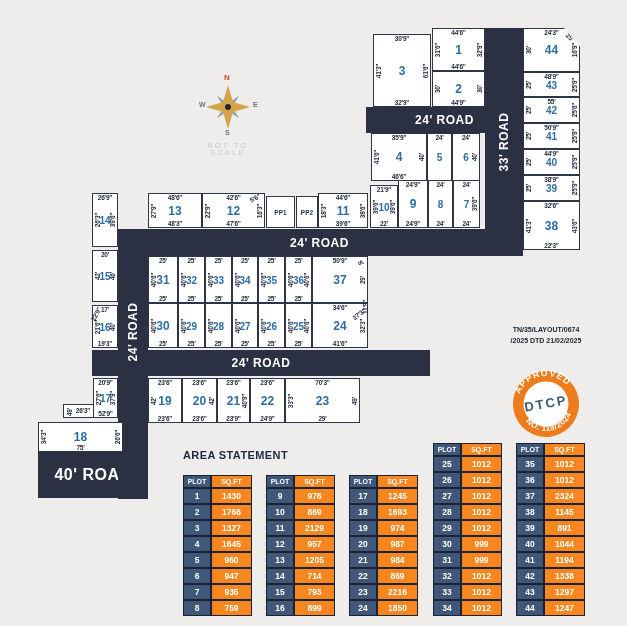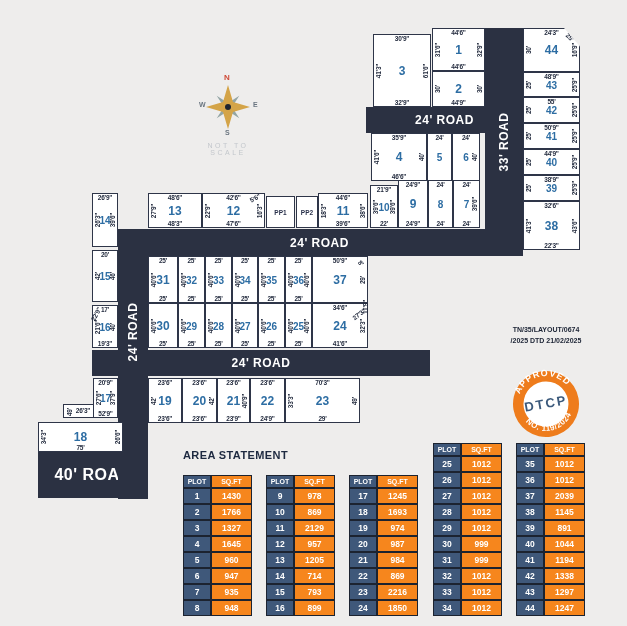--- a/index.html
+++ b/index.html
@@ -428,21 +428,21 @@
       <div class="arow">
         <div class="acell cplot">6</div>
         <div class="acell csqft">947</div>
       </div>
       <div class="arow">
         <div class="acell cplot">7</div>
         <div class="acell csqft">935</div>
       </div>
       <div class="arow">
         <div class="acell cplot">8</div>
-        <div class="acell csqft">948</div>
+        <div class="acell csqft">759</div>
       </div>
     </div>
     <div class="atable" style="left: 266px; top: 475px;">
       <div class="arow hdr">
         <div class="acell cplot">PLOT</div>
         <div class="acell csqft">SQ.FT</div>
       </div>
       <div class="arow">
         <div class="acell cplot">9</div>
         <div class="acell csqft">978</div>
@@ -568,21 +568,21 @@
       <div class="arow">
         <div class="acell cplot">35</div>
         <div class="acell csqft">1012</div>
       </div>
       <div class="arow">
         <div class="acell cplot">36</div>
         <div class="acell csqft">1012</div>
       </div>
       <div class="arow">
         <div class="acell cplot">37</div>
-        <div class="acell csqft">2039</div>
+        <div class="acell csqft">2324</div>
       </div>
       <div class="arow">
         <div class="acell cplot">38</div>
         <div class="acell csqft">1145</div>
       </div>
       <div class="arow">
         <div class="acell cplot">39</div>
         <div class="acell csqft">891</div>
       </div>
       <div class="arow">

